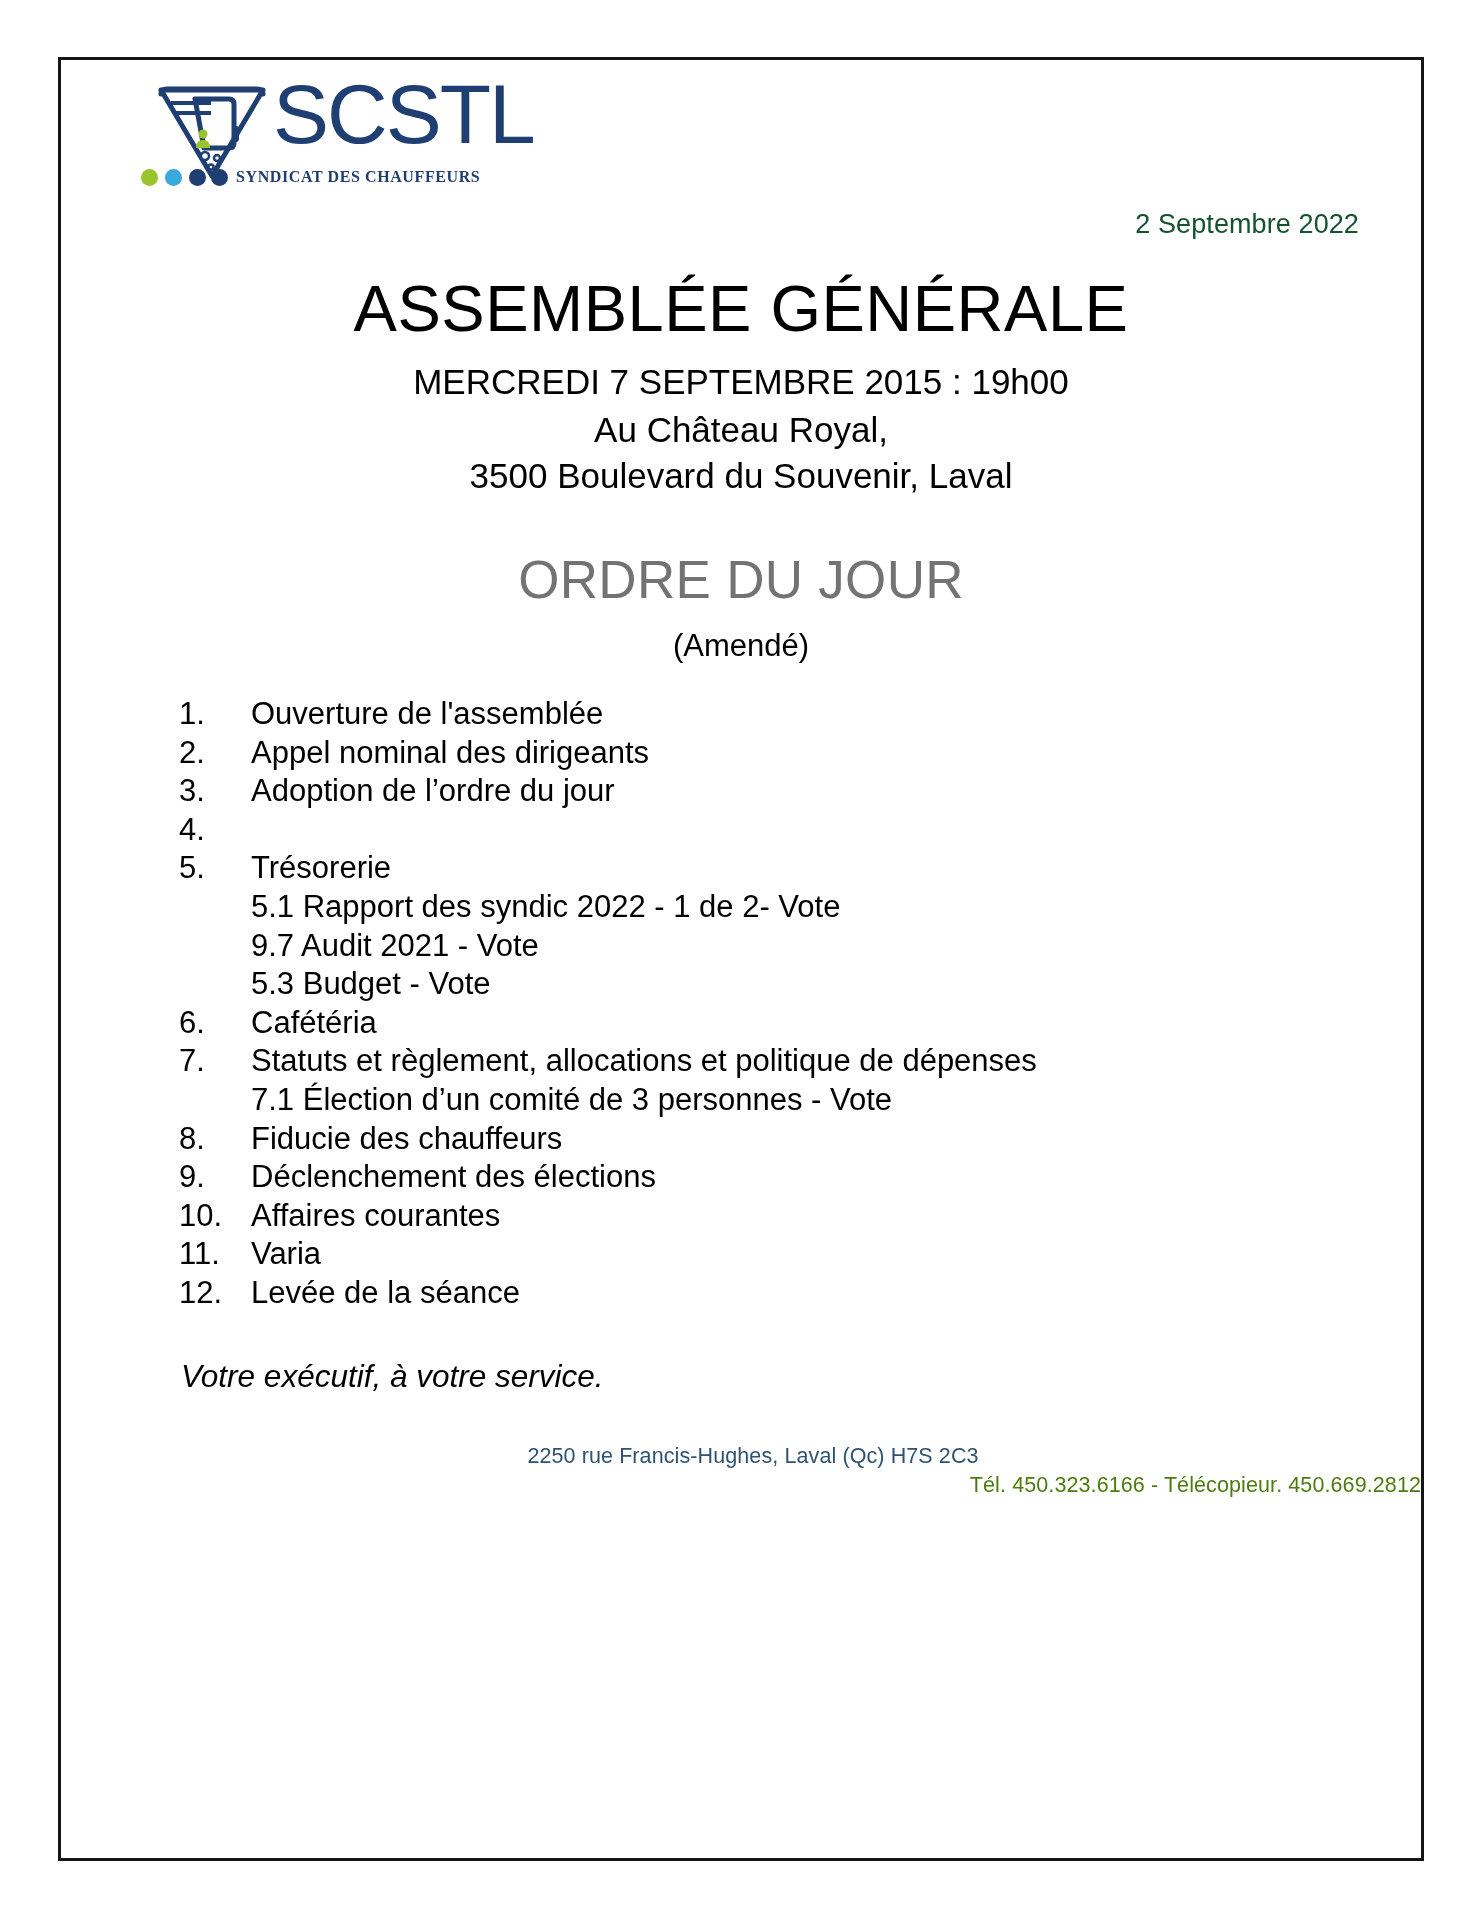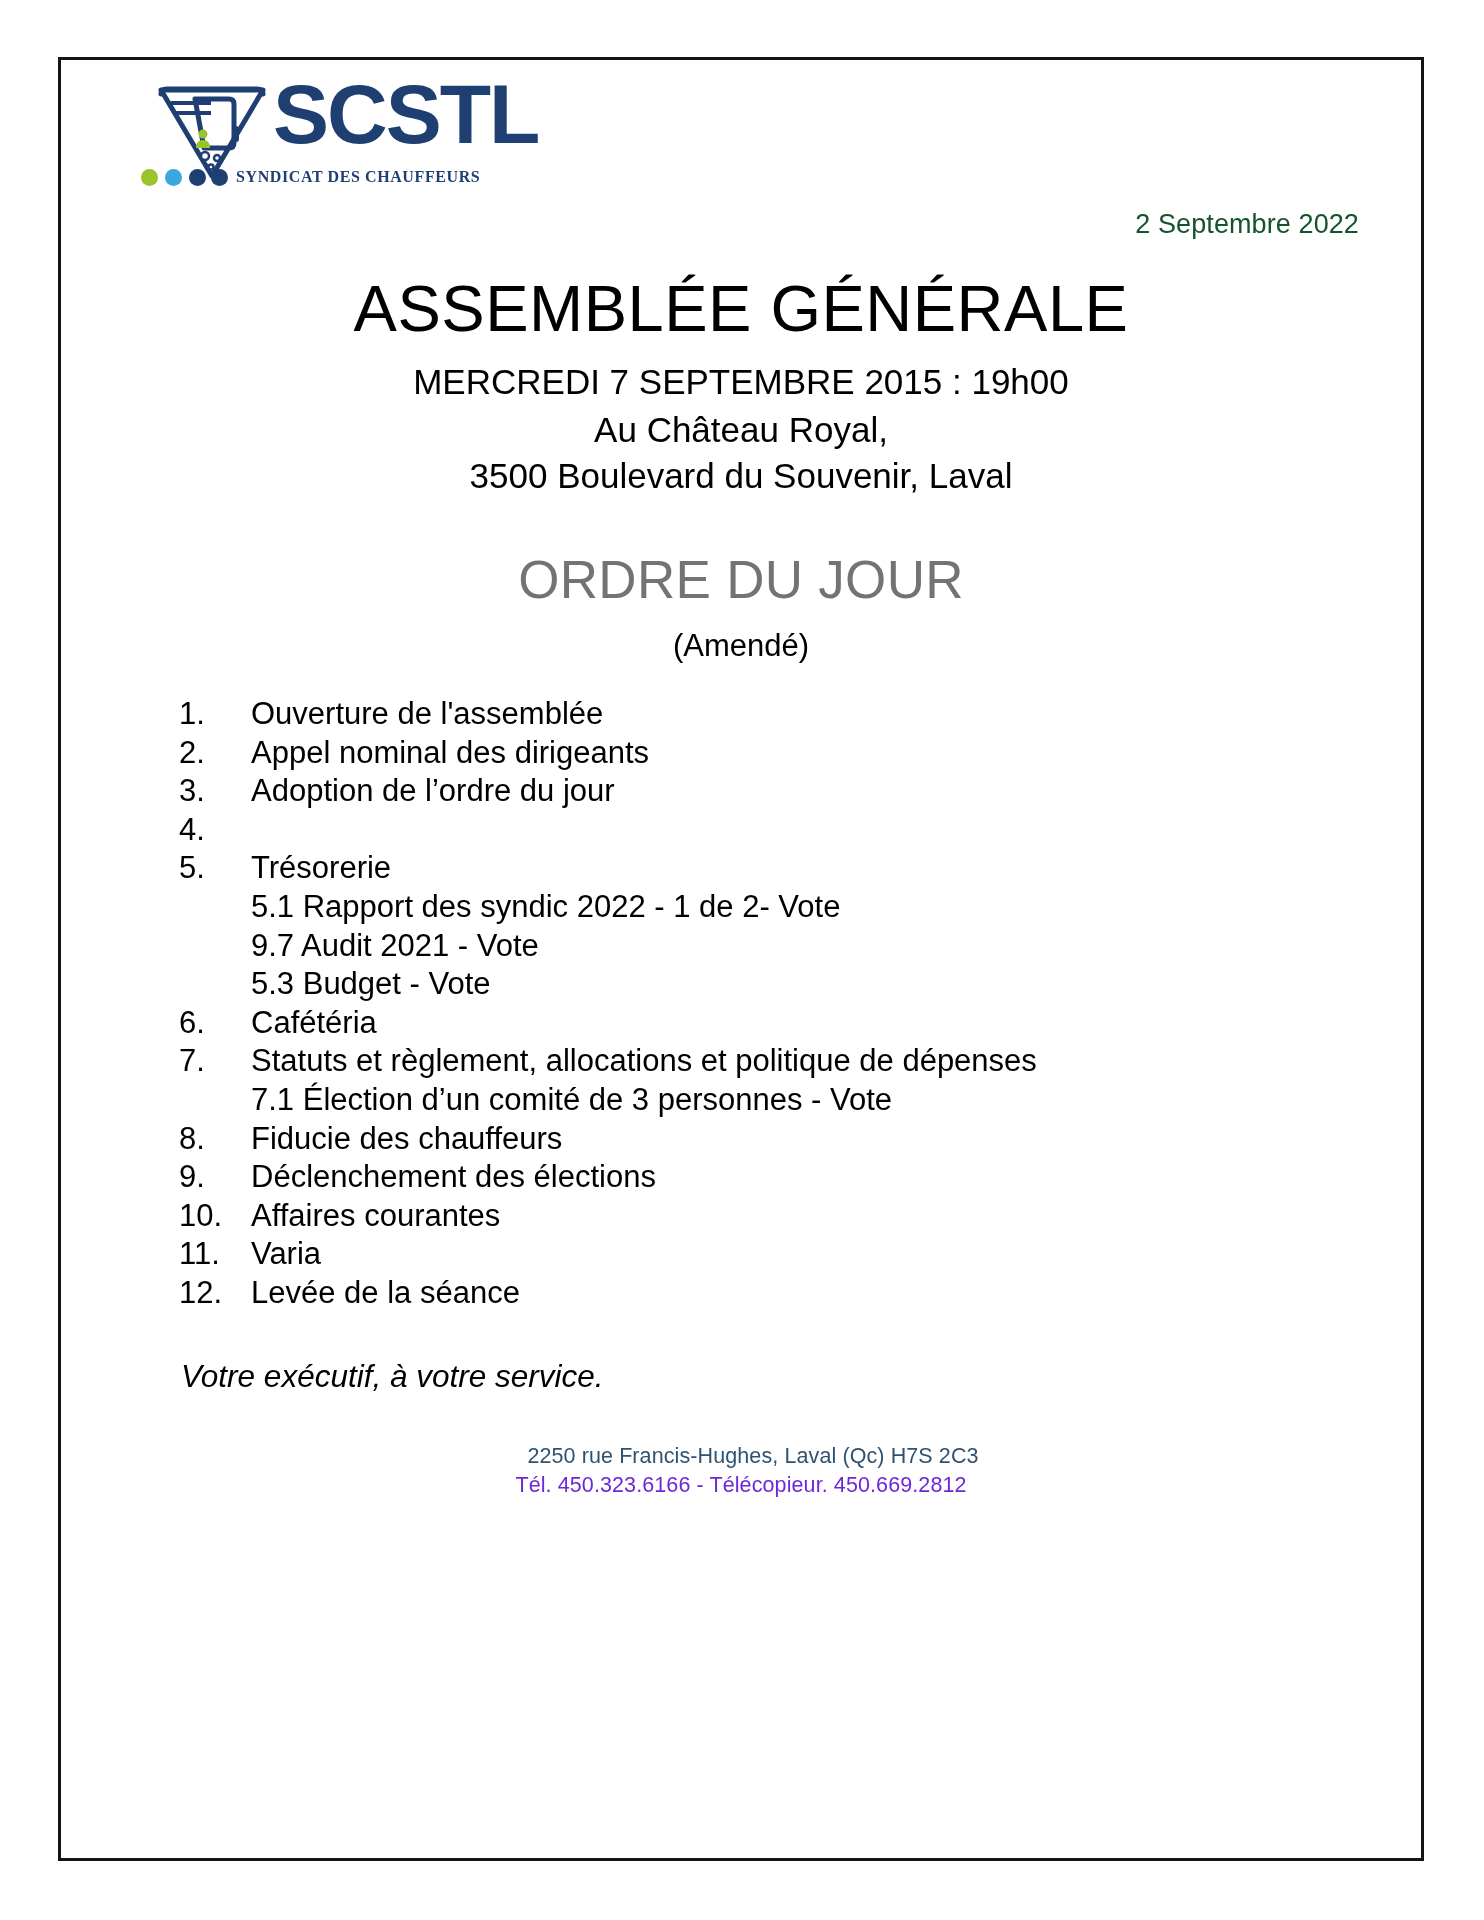--- a/index.html
+++ b/index.html
@@ -49,21 +49,21 @@
     left: 58px;
     top: 4px;
     width: 122px;
     height: 104px;
   }
   .logo-word {
     position: absolute;
     left: 180px;
     top: -4px;
     font-family: "Liberation Sans", sans-serif;
-    font-weight: bold;
+    font-weight: normal;
     font-size: 84px;
     letter-spacing: -2px;
     color: #1f3f72;
     line-height: 1;
   }
   .logo-sub-row {
     position: absolute;
     left: 48px;
     top: 92px;
     display: flex;
@@ -315,17 +315,17 @@
         <div class="agenda-row">
           <span class="agenda-num">12.</span>
           <span class="agenda-label">Levée de la séance</span>
         </div>
       </div>
 
     <div class="closing">Votre exécutif, à votre service.</div>
 
     <div class="footer">
       <div class="footer-line" style="color: rgb(46, 82, 114); margin-left: 24px;">2250 rue Francis-Hughes, Laval (Qc) H7S 2C3</div>
-      <div class="footer-line" style="color: #6d28d9;">Tél. 450.323.6166 -  Télécopieur. 450.669.2812</div>
+      <div class="footer-line" style="color: #4d7c0f; text-align: right;">Tél. 450.323.6166 -  Télécopieur. 450.669.2812</div>
     </div>
 
   </div>
 </div>
 
 </body></html>

